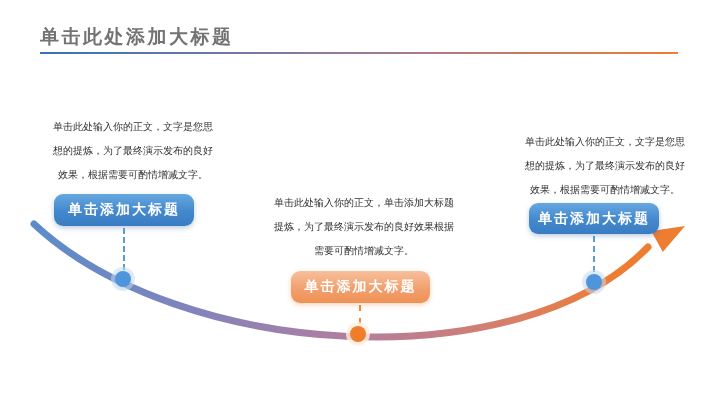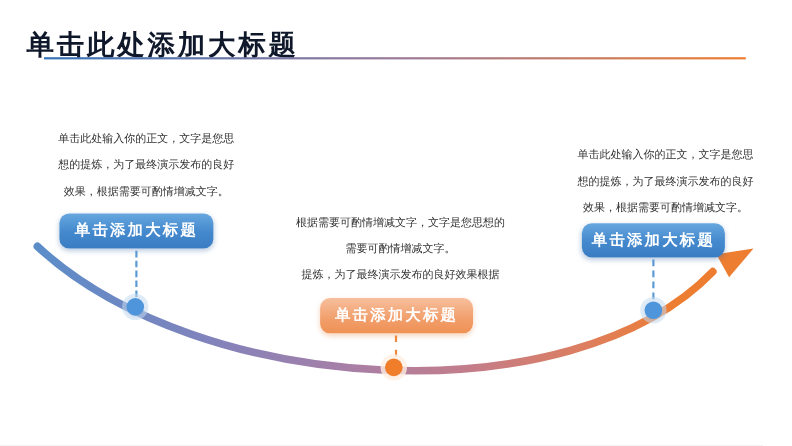--- a/index.html
+++ b/index.html
@@ -2,22 +2,22 @@
 <html><head>
 <meta charset="utf-8">
 <style>
   html,body{margin:0;padding:0;background:#e9e9e9;}
   .slide{
     position:relative;width:720px;height:405px;background:#ffffff;
     font-family:"Liberation Sans","DejaVu Sans",sans-serif;overflow:hidden;
   }
   
   .title{
-    position:absolute;left:24px;top:24px;margin:0;
-    font-size:25px;font-weight:bold;letter-spacing:2.5px;color:#0f172a;
+    position:absolute;left:40px;top:24px;margin:0;
+    font-size:19px;font-weight:bold;letter-spacing:2.5px;color:#737373;
   }
   .divider{
     position:absolute;left:40px;top:52px;width:638px;height:2px;
     background:linear-gradient(90deg,#3573b9 0%,#9a7a9a 50%,#ed7d31 100%);
   }
   
   .curve-svg{position:absolute;left:0;top:0;width:720px;height:405px;}
   
   .para{
     position:absolute;text-align:center;color:#303030;
@@ -90,23 +90,23 @@
   <div class="para para-left">
     <div>单击此处输入你的正文，文字是您思</div>
     <div>想的提炼，为了最终演示发布的良好</div>
     <div>效果，根据需要可酌情增减文字。</div>
   </div>
   <div class="badge badge-blue badge-left">单击添加大标题</div>
   <div class="connector connector-blue connector-left"></div>
   <div class="node node-blue node-left"></div>
 
   <div class="para para-middle">
-    <div>根据需要可酌情增减文字，文字是您思想的</div>
+    <div>单击此处输入你的正文，单击添加大标题</div>
+    <div>提炼，为了最终演示发布的良好效果根据</div>
     <div>需要可酌情增减文字。</div>
-    <div>提炼，为了最终演示发布的良好效果根据</div>
   </div>
   <div class="badge badge-orange badge-middle">单击添加大标题</div>
   <div class="connector connector-orange connector-middle"></div>
   <div class="node node-orange node-middle"></div>
 
   <div class="para para-right">
     <div>单击此处输入你的正文，文字是您思</div>
     <div>想的提炼，为了最终演示发布的良好</div>
     <div>效果，根据需要可酌情增减文字。</div>
   </div>

